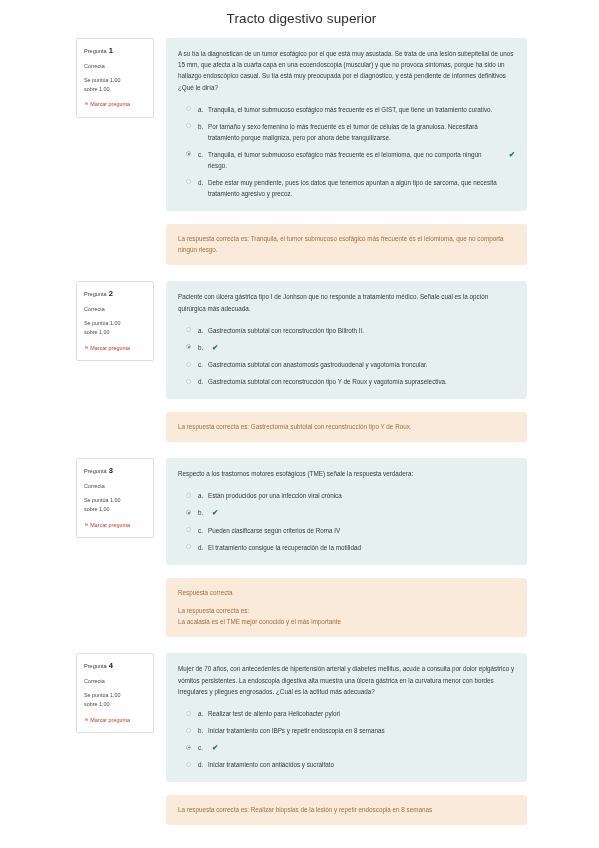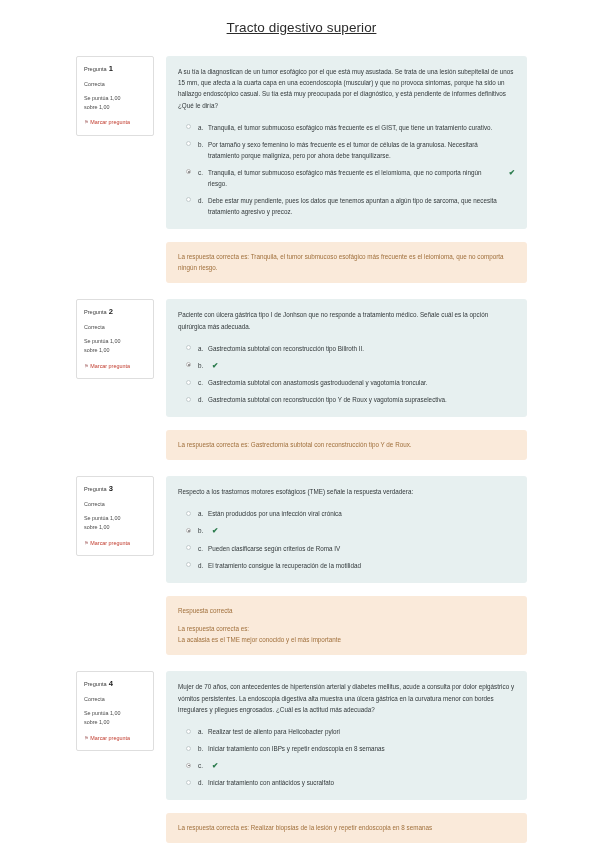--- a/index.html
+++ b/index.html
@@ -18,24 +18,23 @@
     width: 599px;
     position: relative;
     padding-bottom: 8px;
     box-sizing: border-box;
   }
   .page-title {
     text-align: center;
     font-size: 13.5px;
     font-weight: 400;
     color: #2b2b2b;
-    margin: 11px;
+    margin: 2px;
     padding: 9px 0 10px 4px;
     letter-spacing: 0.1px;
-    text-decoration: underline;
   }
 
   
   .question {
     display: flex;
     align-items: flex-start;
     padding: 0 0 0 0;
     margin: 0 0 0 0;
   }
   .q-spacer-left { width: 76px; flex: 0 0 76px; }

